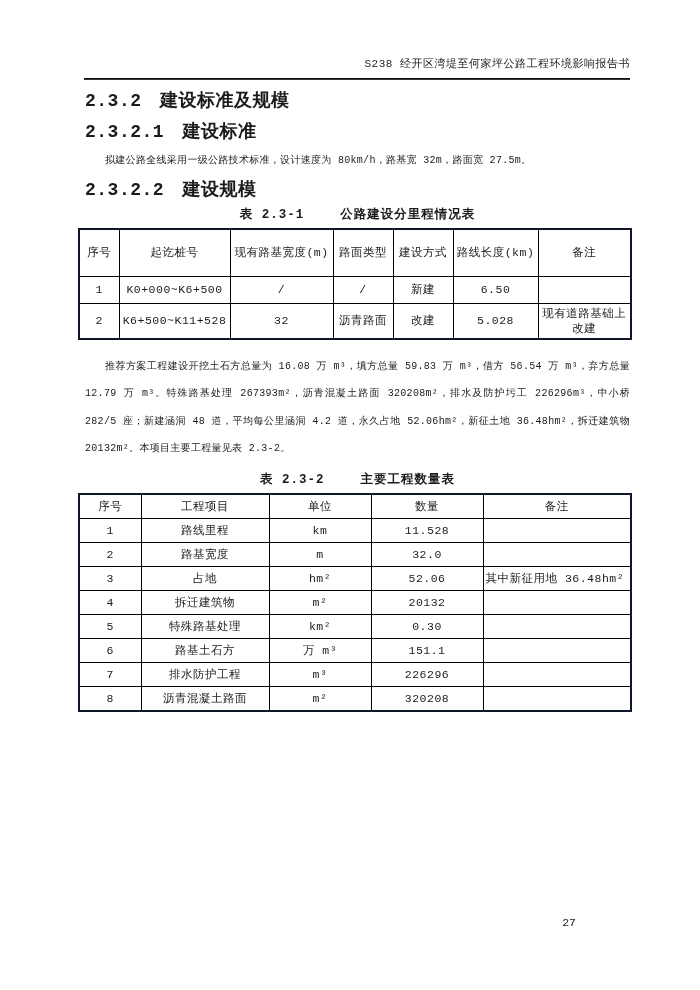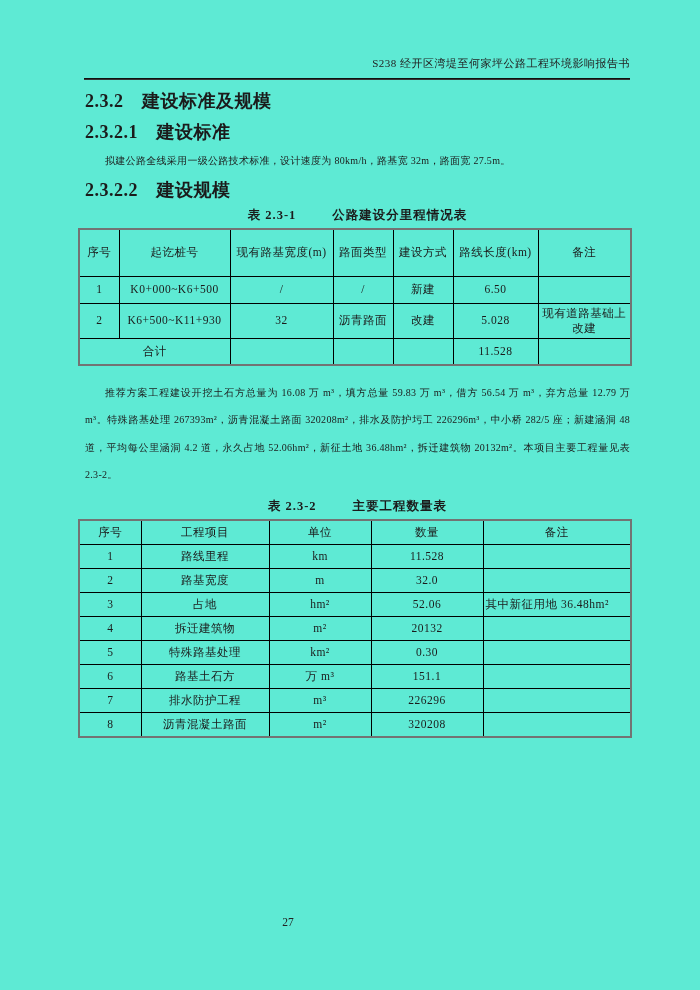--- a/index.html
+++ b/index.html
@@ -1,22 +1,22 @@
 <!DOCTYPE html>
 <html><head>
 <meta charset="utf-8">
 <style>
   html, body { margin: 0; padding: 0; background: #e8e8e8; }
   .page {
     position: relative;
     width: 700px;
     height: 990px;
     margin: 0 auto;
-    background: #5eead4;
-    font-family: Liberation Serif, serif;
+    background: #ffffff;
+    font-family: Liberation Mono, monospace;
     color: #1b1b1b;
     overflow: hidden;
   }
   .running-header {
     position: absolute;
     top: 56px;
     left: 85px;
     width: 545px;
     text-align: right;
     font-size: 11px;
@@ -71,21 +71,21 @@
     justify-content: center;
     gap: 36px;
     letter-spacing: 1px;
   }
   .table-caption.second { margin-top: 8px; }
   table.doc-table {
     border-collapse: collapse;
     table-layout: fixed;
     width: 552px;
     margin: 3px 0 0 -7px;
-    border: 2px solid #737373;
+    border: 2px solid #0f172a;
     font-size: 11.5px;
     letter-spacing: 0.5px;
   }
   table.doc-table th, table.doc-table td {
     border: 1px solid #000;
     text-align: center;
     vertical-align: middle;
     font-weight: normal;
     padding: 1px 2px;
     line-height: 15px;
@@ -96,21 +96,21 @@
   table.t1 tr.r2 td { height: 32px; }
   table.t1 tr.total td { height: 23px; }
   table.t2 th { height: 21px; }
   table.t2 td { height: 21px; }
   table.t2 td.remark-left { text-align: left; }
   .page-number {
     position: absolute;
     top: 916px;
     left: 0;
     width: 576px;
-    text-align: center;
+    text-align: right;
     font-size: 11.5px;
     color: #222;
   }
 </style>
 </head>
 <body>
 
 <div class="page">
 
   <div class="running-header">
@@ -154,34 +154,26 @@
         <td>1</td>
         <td>K0+000~K6+500</td>
         <td>/</td>
         <td>/</td>
         <td>新建</td>
         <td>6.50</td>
         <td></td>
       </tr>
       <tr class="r2">
         <td>2</td>
-        <td>K6+500~K11+930</td>
+        <td>K6+500~K11+528</td>
         <td>32</td>
         <td>沥青路面</td>
         <td>改建</td>
         <td>5.028</td>
         <td>现有道路基础上改建</td>
-      </tr>
-      <tr class="total">
-        <td colspan="2">合计</td>
-        <td></td>
-        <td></td>
-        <td></td>
-        <td>11.528</td>
-        <td></td>
       </tr>
     </tbody>
       </table>
 
     <p class="para mt">推荐方案工程建设开挖土石方总量为 16.08 万 m³，填方总量 59.83 万 m³，借方 56.54 万 m³，弃方总量 12.79 万 m³。特殊路基处理 267393m²，沥青混凝土路面 320208m²，排水及防护圬工 226296m³，中小桥 282/5 座；新建涵洞 48 道，平均每公里涵洞 4.2 道，永久占地 52.06hm²，新征土地 36.48hm²，拆迁建筑物 20132m²。本项目主要工程量见表 2.3-2。</p>
 
     <div class="table-caption second">
       <span>表 2.3-2</span>
       <span>主要工程数量表</span>
     </div>

